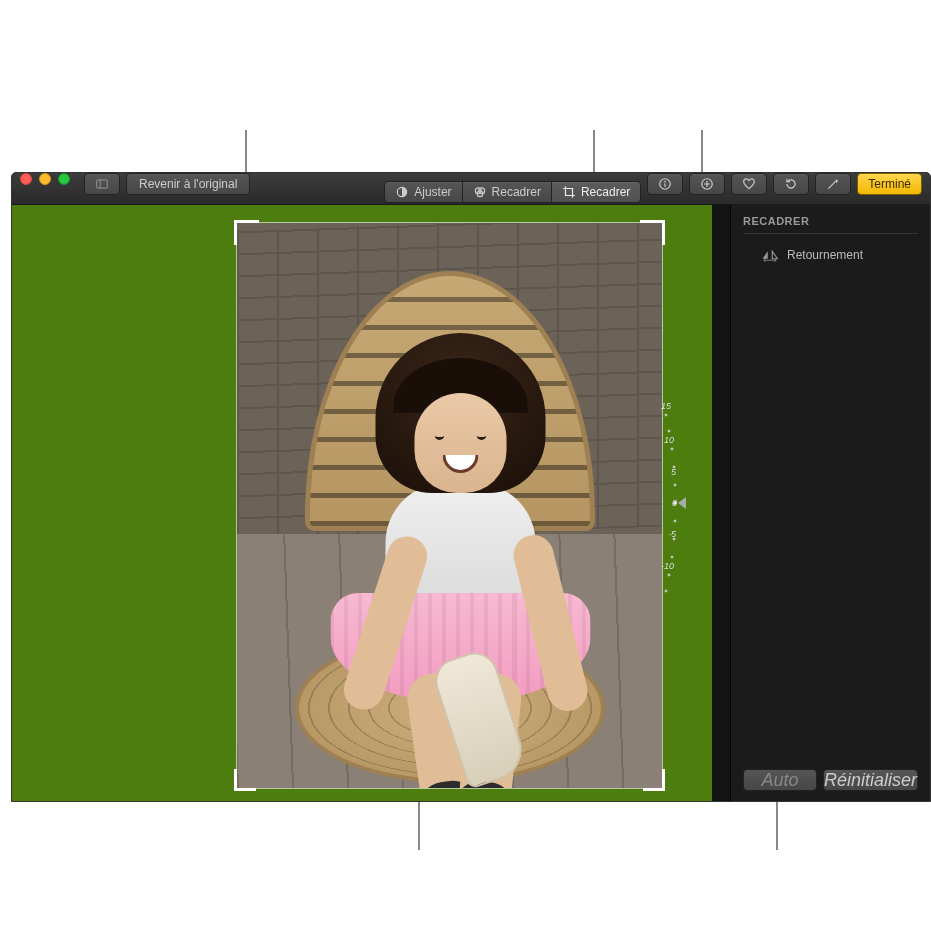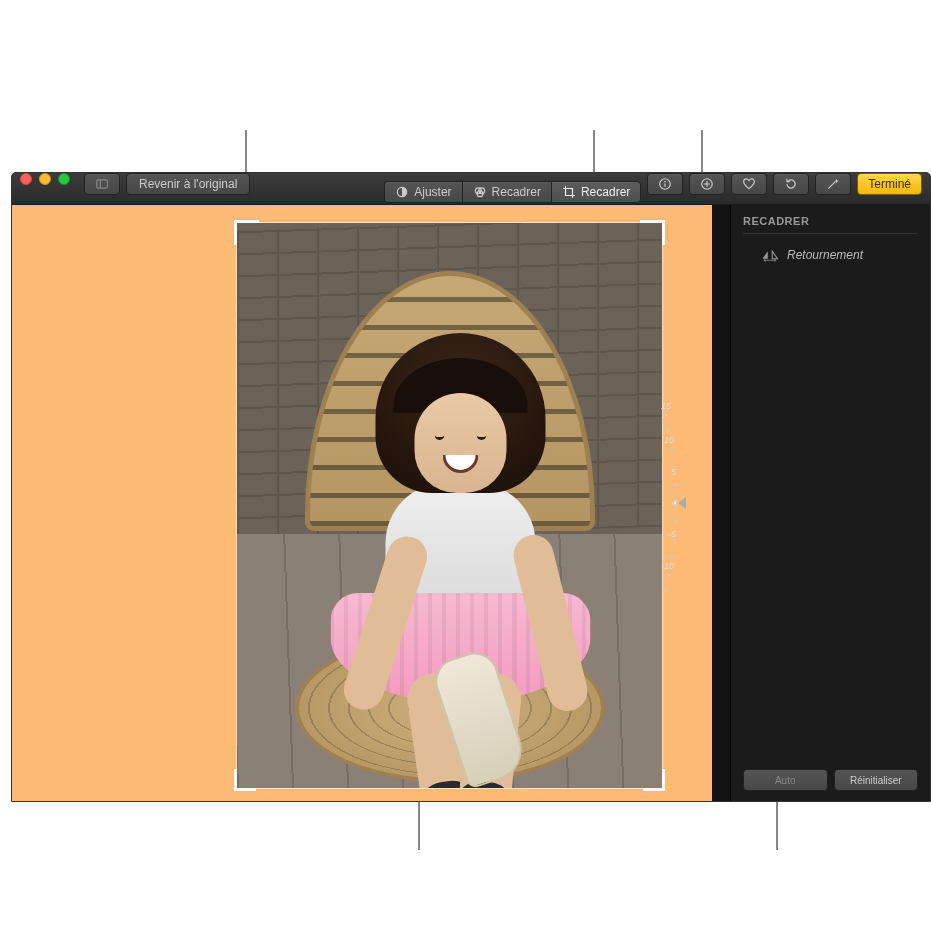--- a/index.html
+++ b/index.html
@@ -89,21 +89,21 @@
   
   .content {
     position: absolute;
     top: 32px; left:0; right:0; bottom:0;
     background: #131313;
   }
   .canvas-area {
     position:absolute;
     left:0; top:0; bottom:0;
     width: 700px;
-    background: #fdba74;
+    background: #4d7c0f;
   }
   .sidebar {
     position:absolute;
     right:0; top:0; bottom:0;
     width: 200px;
     background: #1b1b1b;
     border-left: 1px solid #000;
     display:flex;
     flex-direction:column;
     padding: 10px 12px 10px 12px;
@@ -118,21 +118,20 @@
     margin-bottom:10px;
   }
   .sb-row {
     display:flex;
     align-items:center;
     gap:8px;
     color:#bbb;
     font-size:12px;
     padding:4px 0;
     cursor:pointer;
-    font-style:italic;
   }
   .sb-row svg { width:18px; height:14px; fill:#999;}
   .disclosure {
     width:0;height:0;
     border-left:5px solid #777;
     border-top:4px solid transparent;
     border-bottom:4px solid transparent;
     margin-right:2px;
   }
   .sidebar .footer {
@@ -140,22 +139,23 @@
     display:flex;
     gap:6px;
   }
   .sb-btn {
     flex:1;
     background: linear-gradient(#555,#474747);
     border:1px solid #222;
     color:#ccc;
     height:22px;
     border-radius:4px;
-    font-size:10px;
+    font-size:18px;
     cursor:pointer;
+    font-style:italic;
   }
   .sb-btn.ghost { color:#888;}
   
   
   .crop {
     position:absolute;
     left: 225px;
     top: 18px;
     width: 425px;
     height: 565px;

